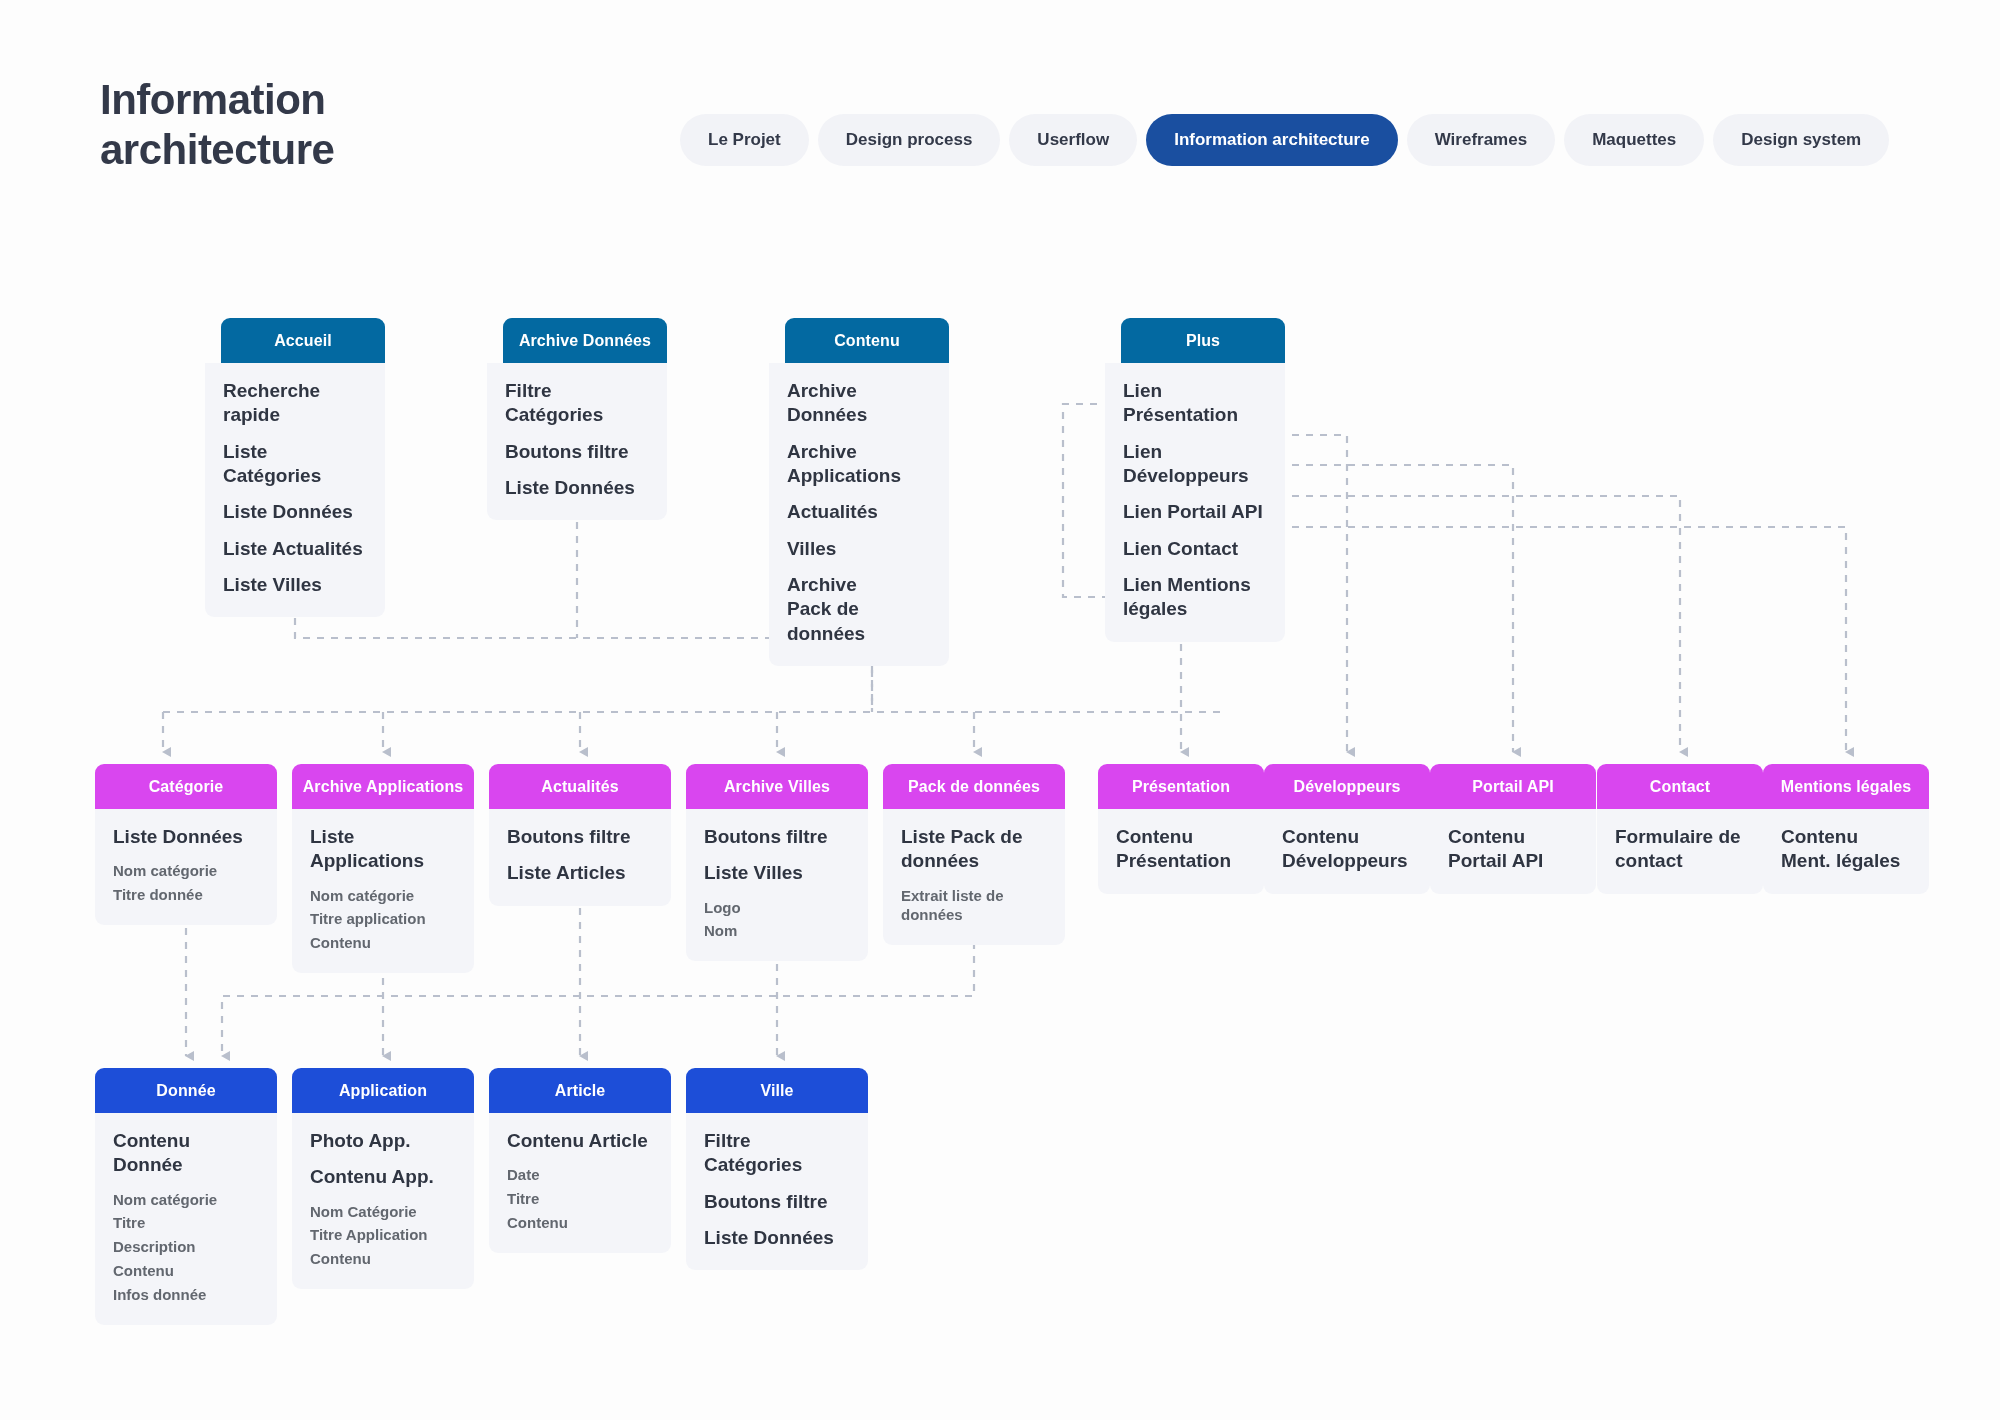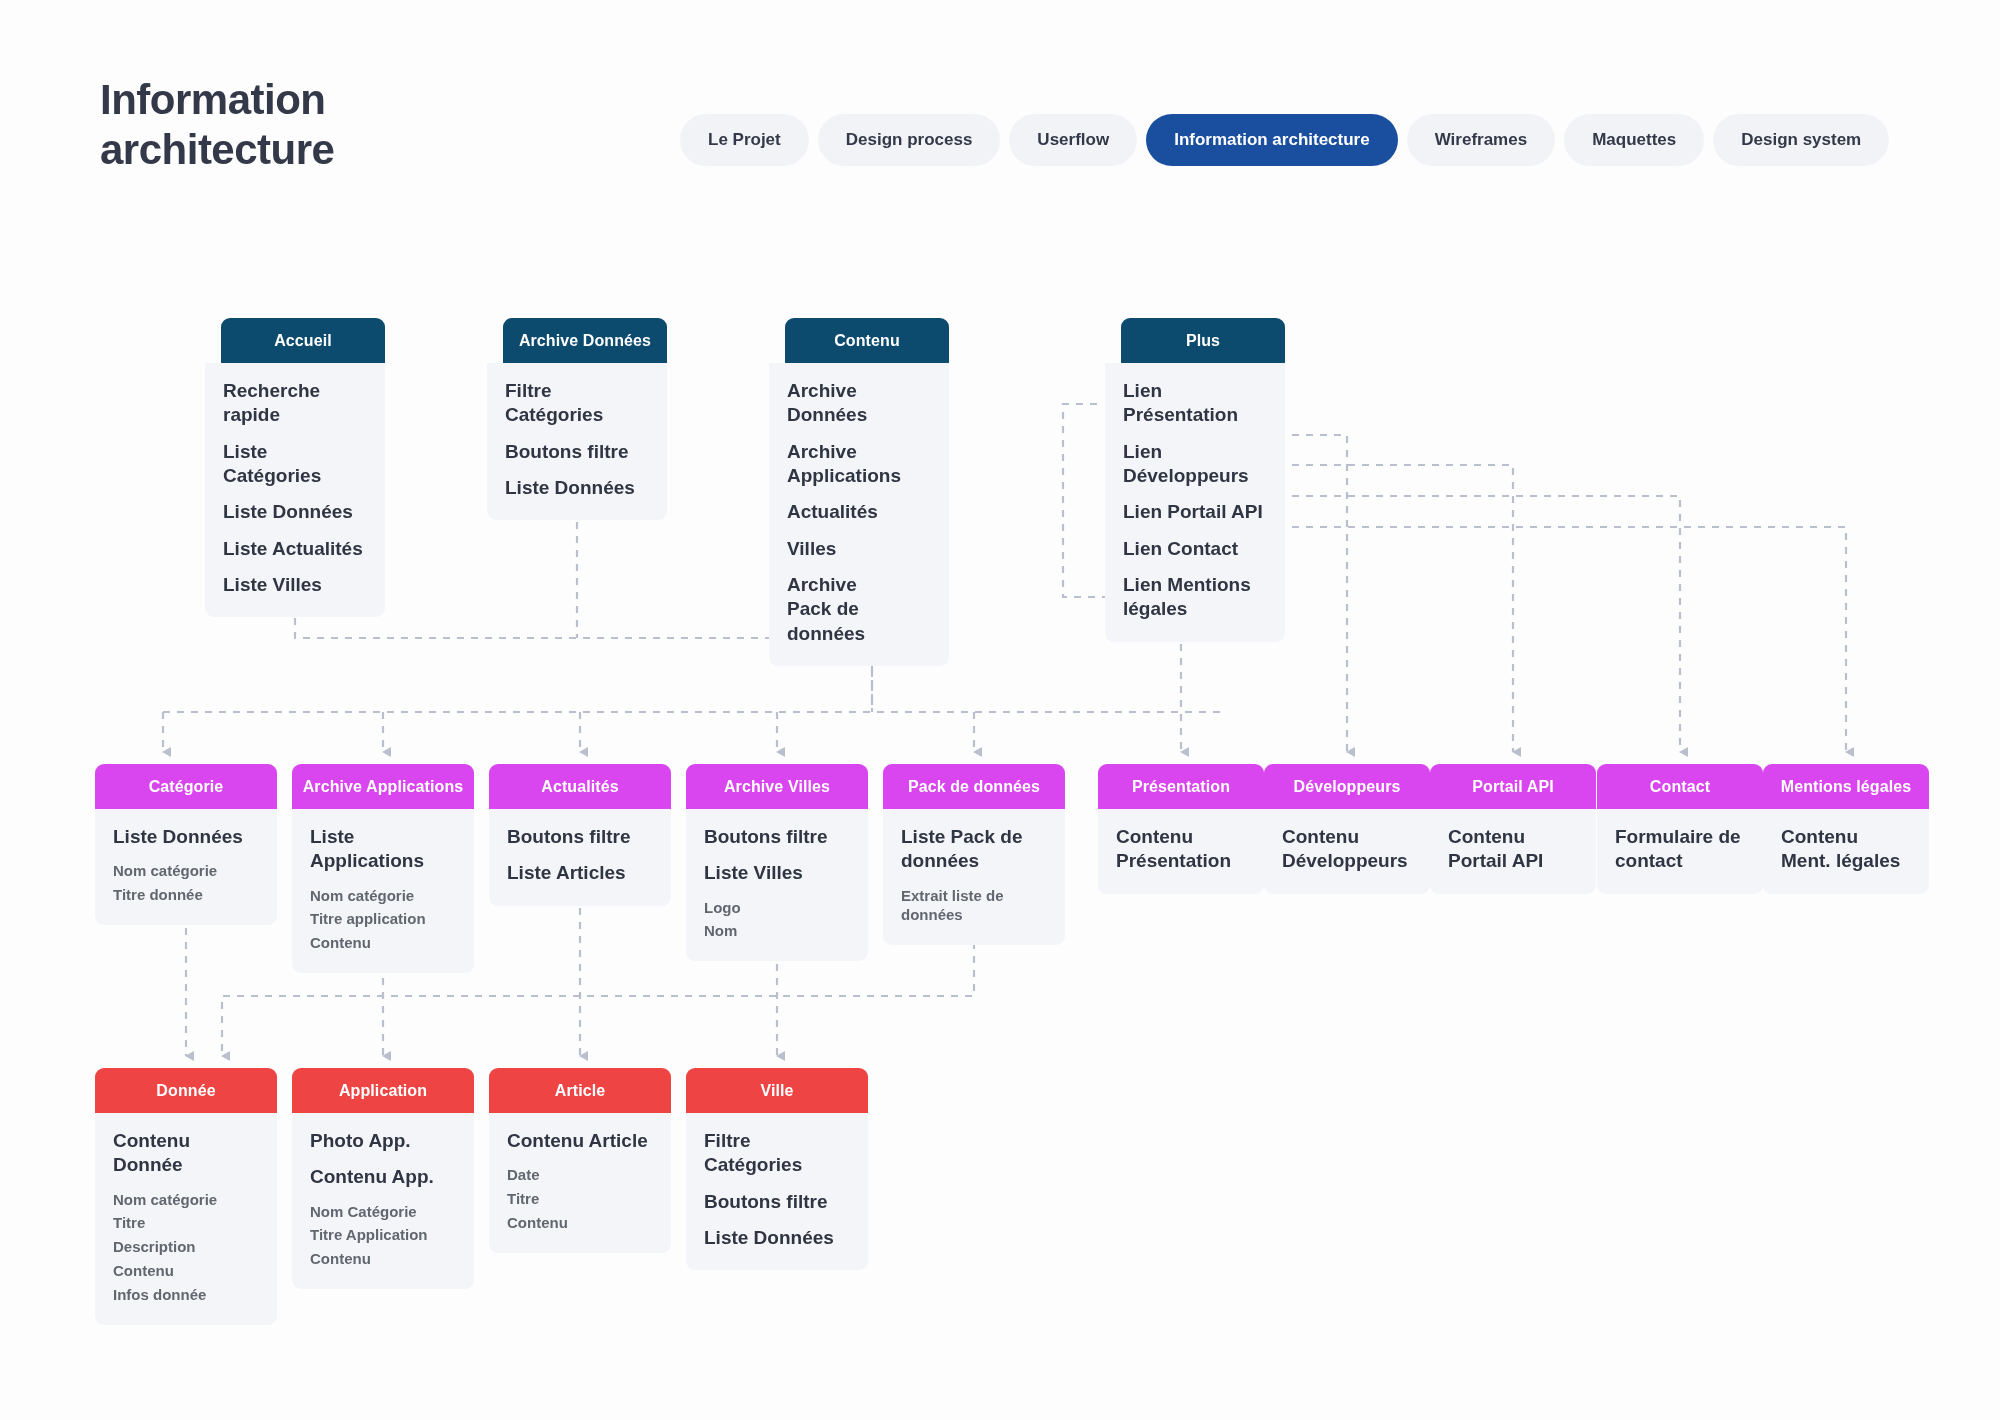--- a/index.html
+++ b/index.html
@@ -38,23 +38,23 @@
     border-radius: 9px 9px 0 0;
     color: #ffffff; font-size: 16px; font-weight: 700;
     text-align: center; padding: 14px 8px 13px;
     letter-spacing: .1px;
   }
   .card .body {
     background: #f4f5f9;
     border-radius: 0 0 9px 9px;
     padding: 16px 18px 20px;
   }
-  .card.lvl1 .head { background: #0c4a6e; margin-left: 16px; }
+  .card.lvl1 .head { background: #0369a1; margin-left: 16px; }
   .card.lvl2 .head { background: #d946ef; }
-  .card.lvl3 .head { background: #ef4444; }
+  .card.lvl3 .head { background: #1d4ed8; }
 
   .row-strong {
     font-size: 19px; font-weight: 700; color: #2f3542;
     line-height: 1.28; margin-bottom: 12px; white-space: pre-line;
   }
   .row-light {
     font-size: 15px; font-weight: 700; color: #62676f;
     line-height: 1.32; margin-bottom: 4px; white-space: pre-line;
   }
   .row-strong:last-child, .row-light:last-child { margin-bottom: 0; }

